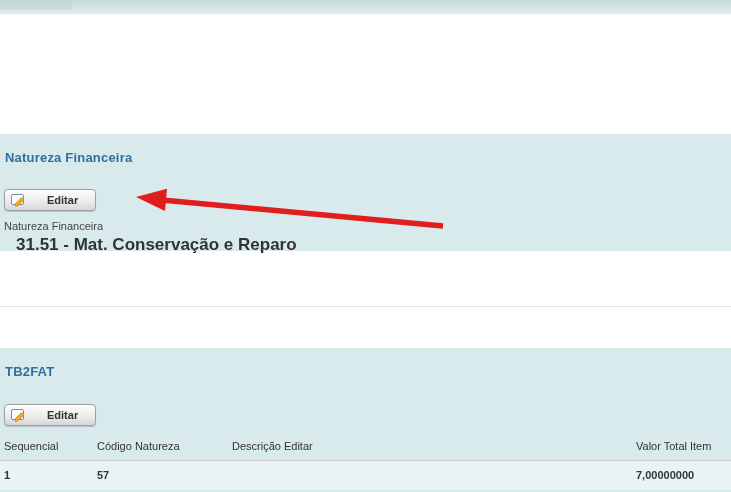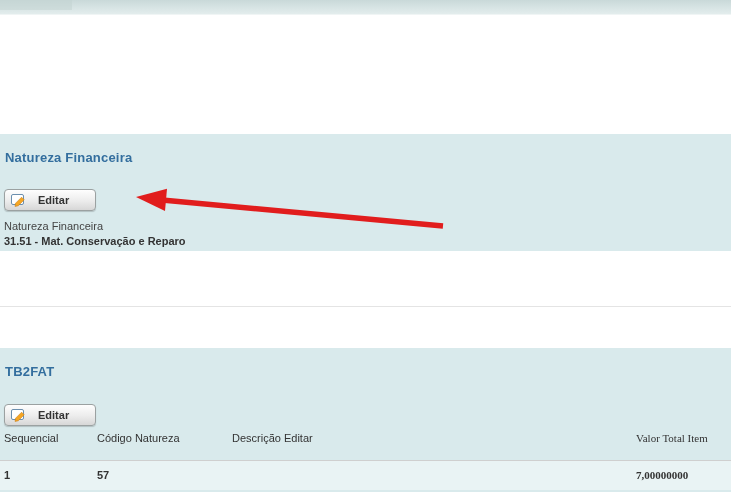--- a/index.html
+++ b/index.html
@@ -24,46 +24,46 @@
   #section-tb2fat   { top:348px; height:184px; }
   .section-title {
     position:absolute; left:5px; top:16px;
     font-size:13px; font-weight:bold; color:#336e9e; letter-spacing:.2px;
   }
   .edit-btn {
     position:absolute; left:4px; width:92px; height:22px; box-sizing:border-box;
     border:1px solid #9ba1a1; border-radius:4px;
     background:linear-gradient(to bottom,#fefefe 0%,#ececec 55%,#d7d7d7 100%);
     box-shadow:0 1px 1px rgba(0,0,0,.18);
-    display:flex; align-items:center; gap:12px; padding:0 6px;
+    display:flex; align-items:center; gap:21px; padding:0 6px;
     font-size:11px; font-weight:bold; color:#333; cursor:pointer;
   }
   .edit-btn .icon { display:flex; align-items:center; }
   #section-natureza .edit-btn { top:55px; }
   #section-tb2fat   .edit-btn { top:56px; }
   .field-label {
     position:absolute; left:4px; top:86px;
     font-size:11px; color:#444;
   }
   .field-value {
-    position:absolute; left:4px; top:101px;
-    font-size:11px; font-weight:bold; color:#333;
+    position:absolute; left:16px; top:101px;
+    font-size:17px; font-weight:bold; color:#333;
   }
   .thead { position:absolute; top:84px; left:0; width:731px; height:16px; }
   .trow  {
     position:absolute; top:112px; left:0; width:731px; height:29px;
     background:#e9f3f4; border-top:1px solid #cfcfcf;
   }
   .cell { position:absolute; top:2px; font-size:11px; color:#333; white-space:nowrap; }
-  .thead .cell { font-weight:normal; top:0; }
+  .thead .cell { font-weight:normal; top:8px; }
   .trow  .cell { font-weight:bold; top:8px; }
   .col-seq  { left:4px; }
   .col-cod  { left:97px; }
   .col-desc { left:232px; }
-  .col-val  { left:636px;font-family:Liberation Serif, serif; }
+  .col-val  { left:636px; }
   .divider {
     position:absolute; top:306px; left:0; width:731px; height:0;
     border-top:1px solid #e4e4e4;
   }
   #arrow-overlay {
     position:absolute; top:0; left:0; width:731px; height:492px;
     pointer-events:none;
   }
 </style>
 </head>

